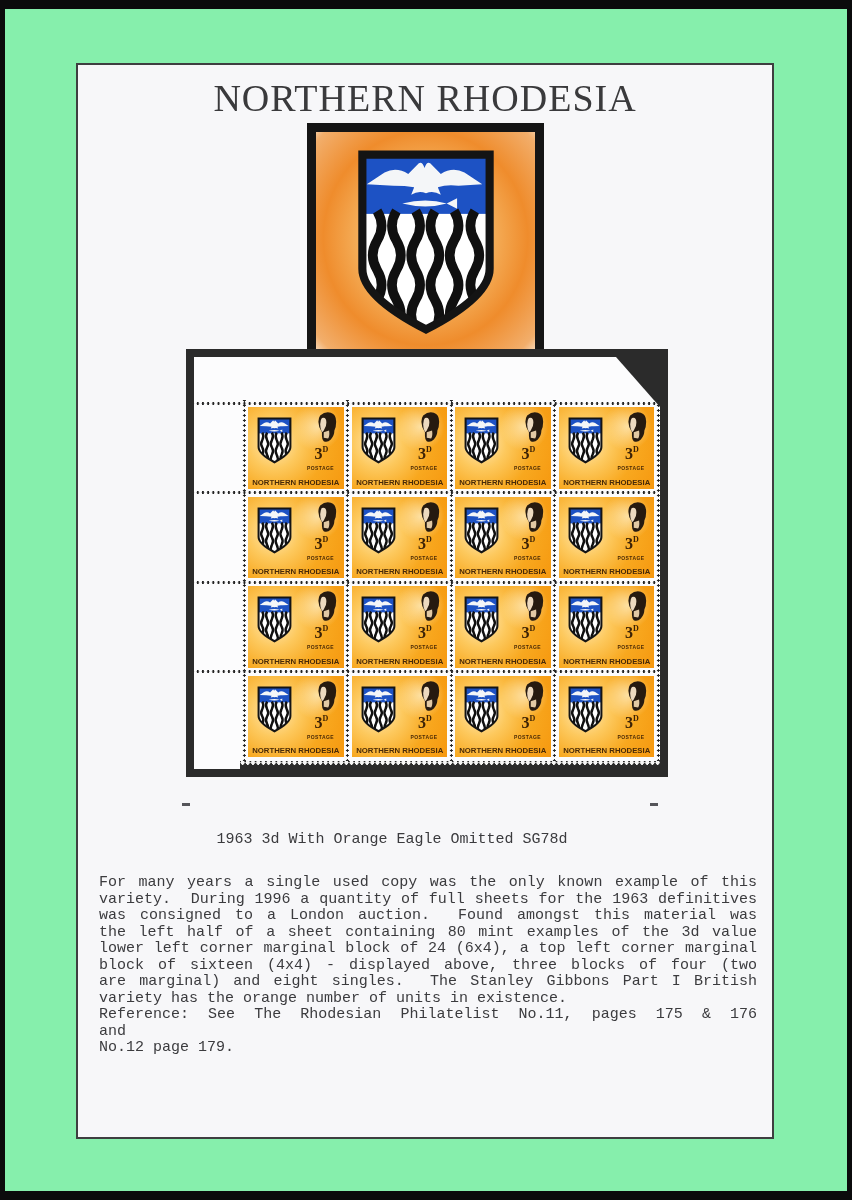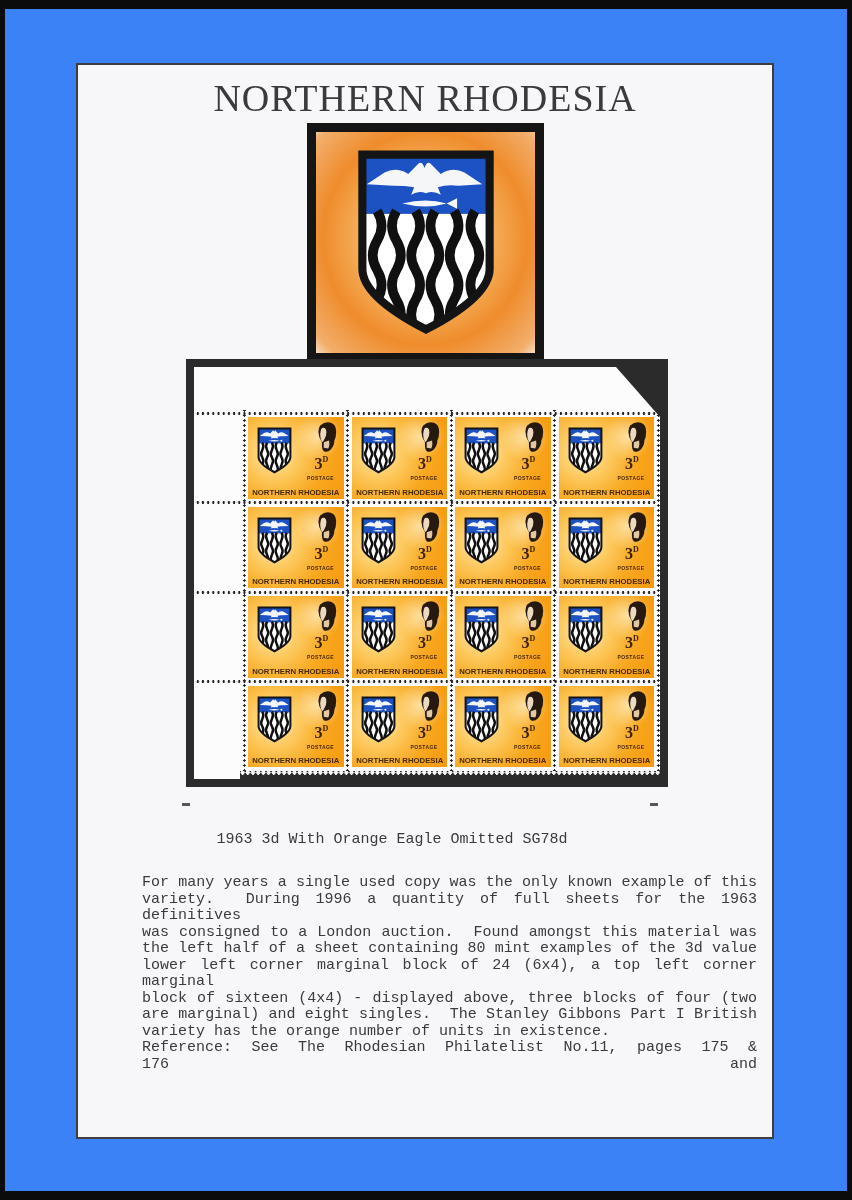--- a/index.html
+++ b/index.html
@@ -1,18 +1,18 @@
 <!DOCTYPE html>
 <html><head>
 <meta charset="utf-8">
 <style>
   html,body{margin:0;padding:0;background:#e9e9ec;}
   .page{
     position:relative;width:852px;height:1200px;margin:0 auto;
-    background:#3b82f6;overflow:hidden;
+    background:#86efac;overflow:hidden;
     font-family:"Liberation Sans",sans-serif;
   }
   
   .edge{position:absolute;background:#0b0b0c;}
   .edge-top{left:0;top:0;width:852px;height:9px;}
   .edge-bottom{left:0;top:1191px;width:852px;height:9px;}
   .edge-left{left:0;top:0;width:5px;height:1200px;}
   .edge-right{left:847px;top:0;width:5px;height:1200px;}
   
   .album-frame{
@@ -30,21 +30,21 @@
     background:#151515;box-sizing:border-box;padding:9px;
   }
   .arms-bg{
     width:100%;height:100%;
     background:radial-gradient(ellipse at 50% 48%, #fcecd0 0%, #f7bd6d 33%, #ef8c2c 66%, #f2ae6b 92%, #f7dcc0 100%);
     display:flex;align-items:flex-start;justify-content:center;
   }
   .arms-bg svg{width:148px;height:196px;margin-top:12px;}
   
   .photo{
-    position:absolute;left:186px;top:359px;width:482px;height:428px;
+    position:absolute;left:186px;top:349px;width:482px;height:428px;
     background:#2b2b2b;box-sizing:border-box;padding:8px;
   }
   .sheet{position:relative;width:466px;height:412px;background:#fcfcfd;overflow:hidden;}
   .notch{
     position:absolute;right:0;top:0;width:44px;height:50px;background:#2b2b2b;
     clip-path:polygon(0 0,100% 0,100% 100%);
   }
   .stamp-grid{
     position:absolute;left:50px;top:46px;width:414px;height:358px;
     display:grid;grid-template-columns:repeat(4,1fr);grid-template-rows:repeat(4,1fr);
@@ -88,21 +88,21 @@
   .mount-dash{position:absolute;width:8px;height:2.5px;background:#55555a;}
   
   .caption{
     position:absolute;left:76px;top:831px;width:632px;text-align:center;
     font-family:"Liberation Mono",monospace;font-size:15px;color:#3b3b3e;
   }
   .body-text{
     position:absolute;left:99px;top:875px;width:658px;
     font-family:"Liberation Mono",monospace;font-size:15px;line-height:16.5px;color:#3b3b3e;
   }
-  .body-text .line{white-space:pre-wrap;text-align:justify;margin-left:43px;}
+  .body-text .line{white-space:pre-wrap;text-align:justify;}
   .body-text .line.just{text-align-last:justify;}
   .body-text b{font-weight:400;}
 </style>
 </head>
 <body>
 
 <div class="page">
   <div class="edge edge-top"></div>
   <div class="edge edge-bottom"></div>
   <div class="edge edge-left"></div>
@@ -758,14 +758,15 @@
   <div class="body-text" id="body-text">
       <div class="line just">For many years a single used copy was the only known example of this</div>
       <div class="line just">variety.  During 1996 a quantity of full sheets for the 1963 definitives</div>
       <div class="line just">was consigned to a London auction.  Found amongst this material was</div>
       <div class="line just">the left half of a sheet containing 80 mint examples of the 3d value</div>
       <div class="line just">lower left corner marginal block of 24 (6x4), a top left corner marginal</div>
       <div class="line just">block of sixteen (4x4) - displayed above, three blocks of four (two</div>
       <div class="line just">are marginal) and eight singles.  The Stanley Gibbons Part I British</div>
       <div class="line">variety has the orange number of units in existence.</div>
       <div class="line just"><b>Reference:</b>  See  The  Rhodesian  Philatelist  No.11,  pages  175  &amp;  176  and</div>
+      <div class="line">No.12 page 179.</div>
     </div>
 </div>
 
 </body></html>

